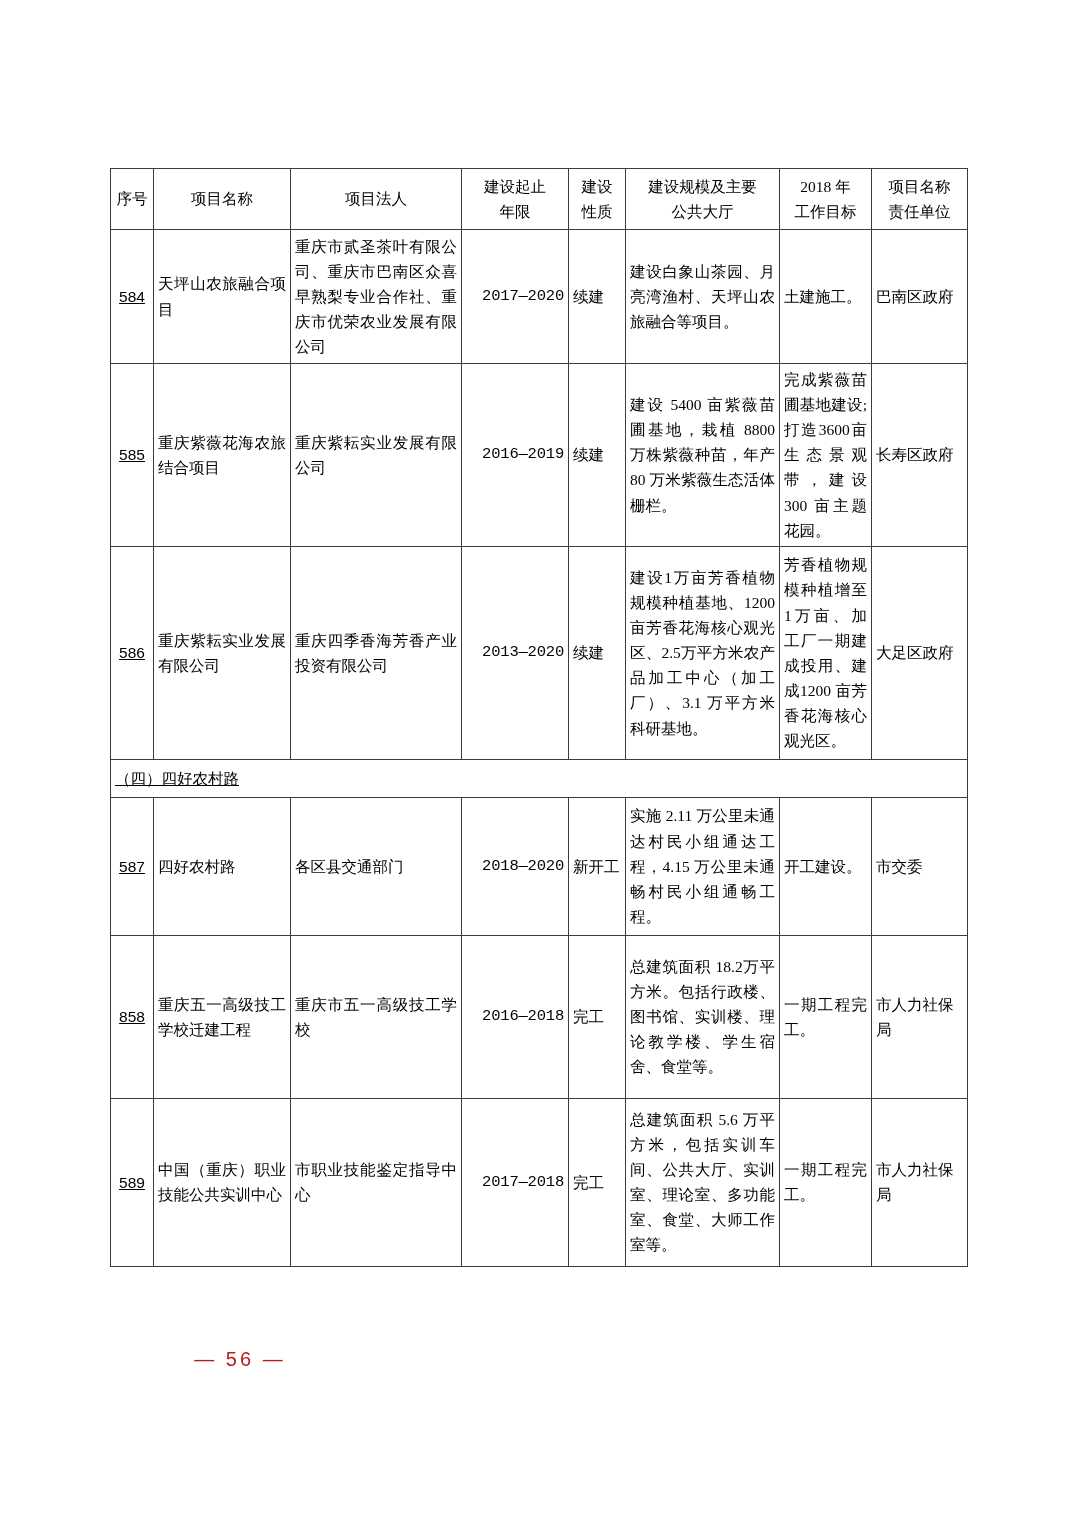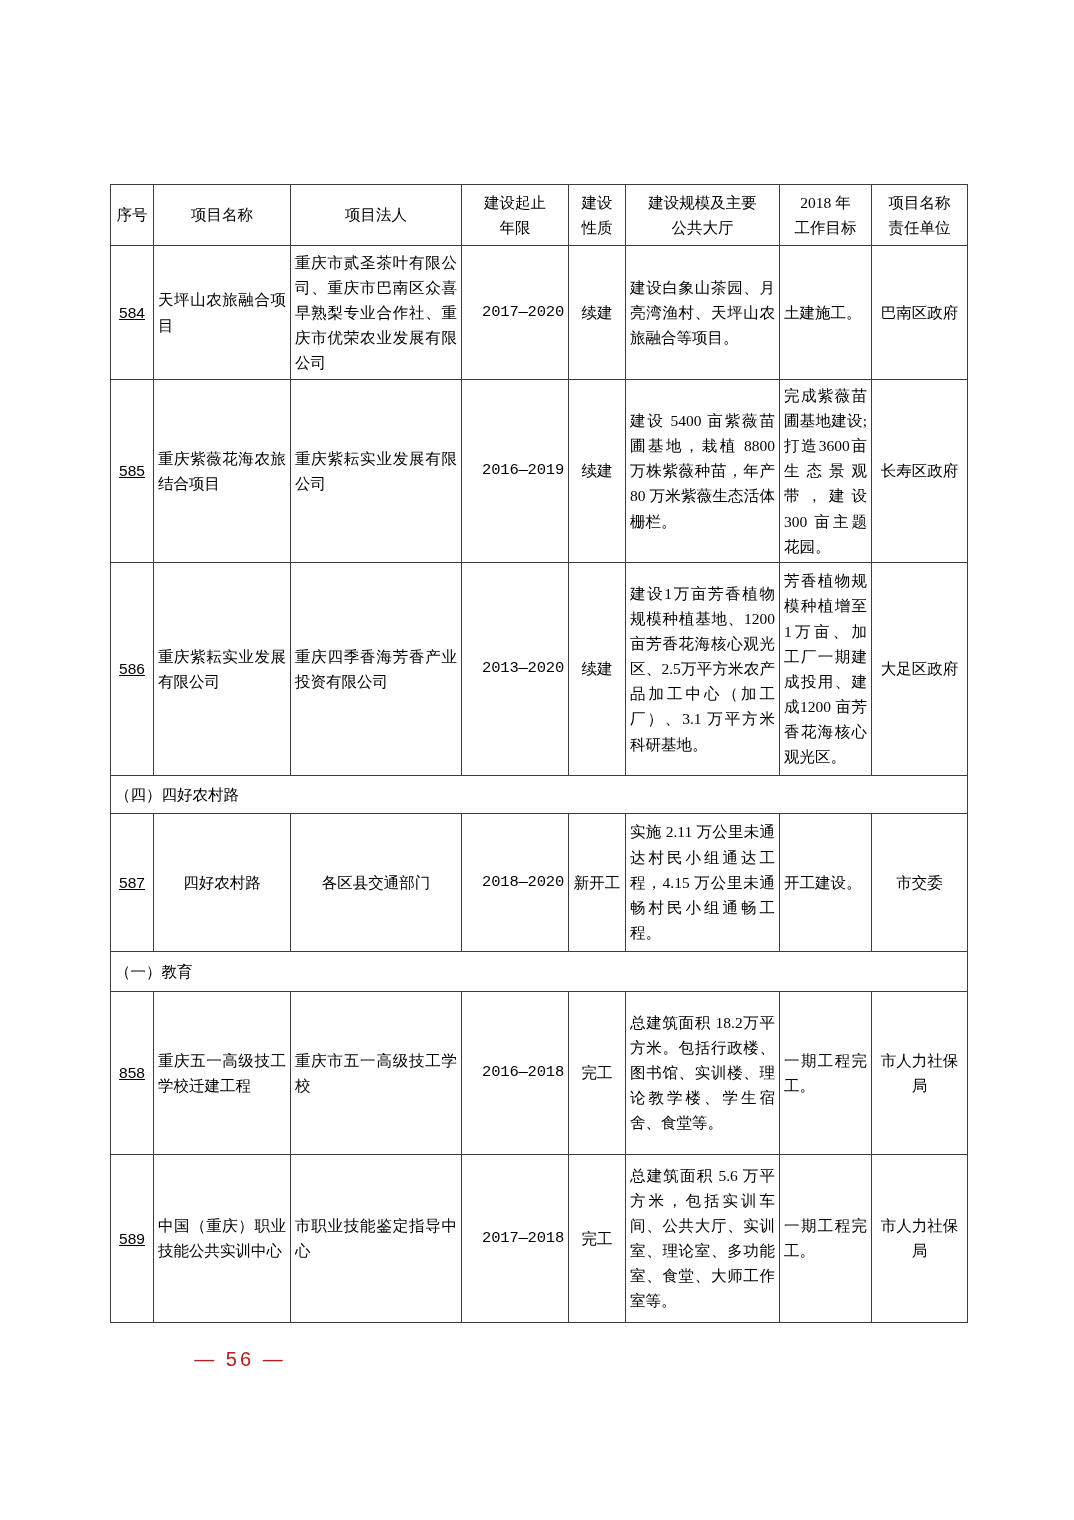--- a/index.html
+++ b/index.html
@@ -17,21 +17,21 @@
   }
   .page {
     position: absolute;
     left: 0; top: 0;
     width: 1074px;
     height: 1520px;
   }
   table.plan {
     position: absolute;
     left: 110px;
-    top: 184px;
+    top: 168px;
     width: 857px;
     border-collapse: collapse;
     table-layout: fixed;
   }
   table.plan td, table.plan th {
     border: 1px solid #3c3c3c;
     vertical-align: middle;
     padding: 3px 4px;
     font-weight: normal;
     font-size: 15.5px;
@@ -47,21 +47,21 @@
   col.c6 { width: 154px; }
   col.c7 { width: 92px; }
   col.c8 { width: 96px; }
 
   thead th {
     text-align: center;
     height: 54px;
     font-size: 16px;
     line-height: 1.55;
   }
-  .ctr { text-align: center; }
+  .ctr { text-align: left; }
   .just { text-align: justify; text-align-last: left; }
   .num {
     text-align: center;
     font-family: "Liberation Sans", "DejaVu Sans", sans-serif;
     font-size: 16px;
     font-weight: bold;
     text-decoration: underline;
   }
   .yr {
     text-align: right;
@@ -69,20 +69,21 @@
     font-size: 15.5px;
     font-weight: bold;
     letter-spacing: -0.2px;
     white-space: nowrap;
   }
   .section-row td {
     text-align: left;
     padding: 7px 6px 7px 8px;
     font-size: 16px;
     line-height: 1.5;
+    text-decoration: underline;
   }
   .r584 td { height: 127px; }
   .r585 td { height: 165px; }
   .r586 td { height: 206px; }
   .r587 td { height: 131px; }
   .r588 td { height: 156px; }
   .r589 td { height: 161px; }
   .sec-four td { height: 39px; }
   .sec-edu td  { height: 33px; }
   .sec-road td { height: 31px; }
@@ -193,23 +194,20 @@
         <td class="ctr">四好农村路</td>
         <td class="ctr">各区县交通部门</td>
         <td class="yr">2018—2020</td>
         <td class="ctr">新开工</td>
         <td class="just">实施 2.11 万公里未通达村民小组通达工程，4.15 万公里未通畅村民小组通畅工程。</td>
         <td class="just">开工建设。</td>
         <td class="ctr">市交委</td>
       </tr>
 
 
-      <tr class="section-row sec-edu">
-        <td colspan="8">（一）教育</td>
-      </tr>
 
       <tr class="r588">
         <td class="num">858</td>
         <td class="just">重庆五一高级技工学校迁建工程</td>
         <td class="just">重庆市五一高级技工学校</td>
         <td class="yr">2016—2018</td>
         <td class="ctr">完工</td>
         <td class="just">总建筑面积 18.2万平方米。包括行政楼、图书馆、实训楼、理论教学楼、学生宿舍、食堂等。</td>
         <td class="just">一期工程完工。</td>
         <td class="ctr">市人力社保局</td>

